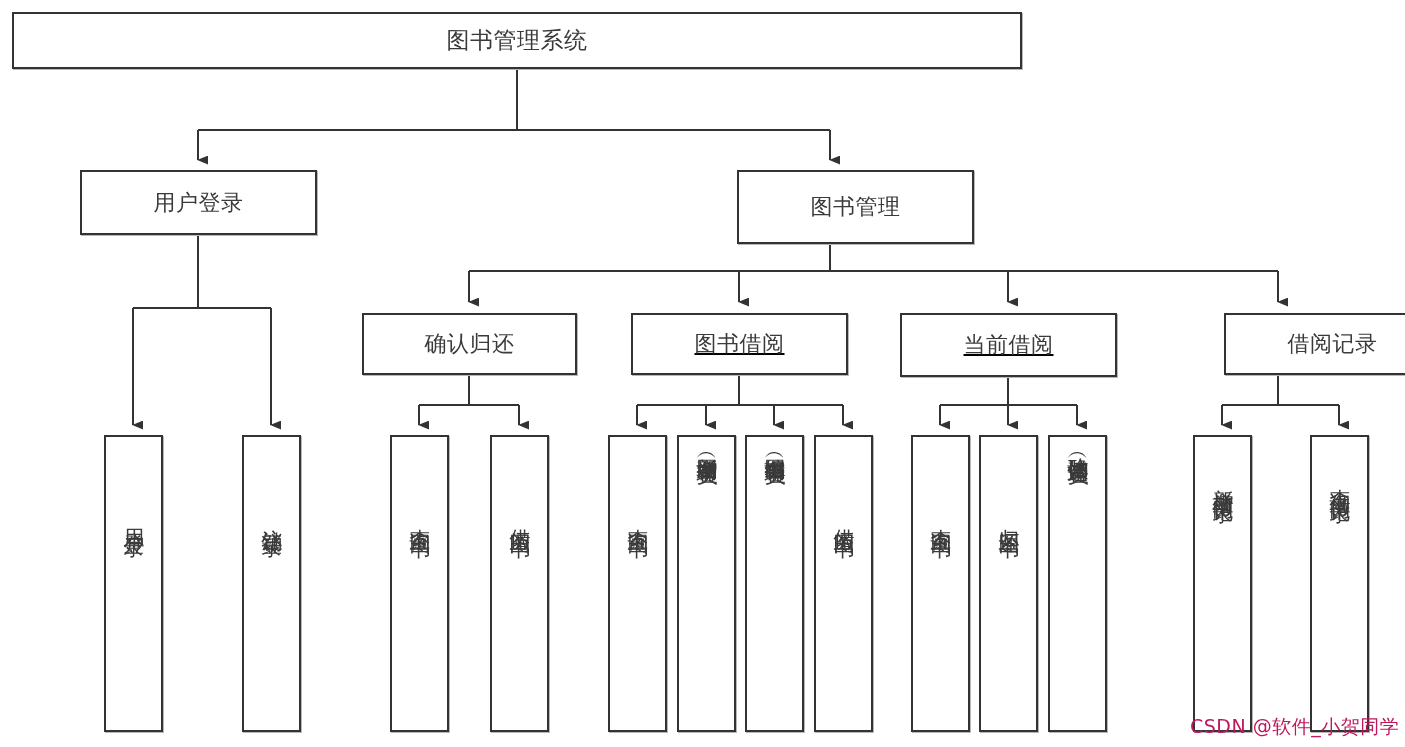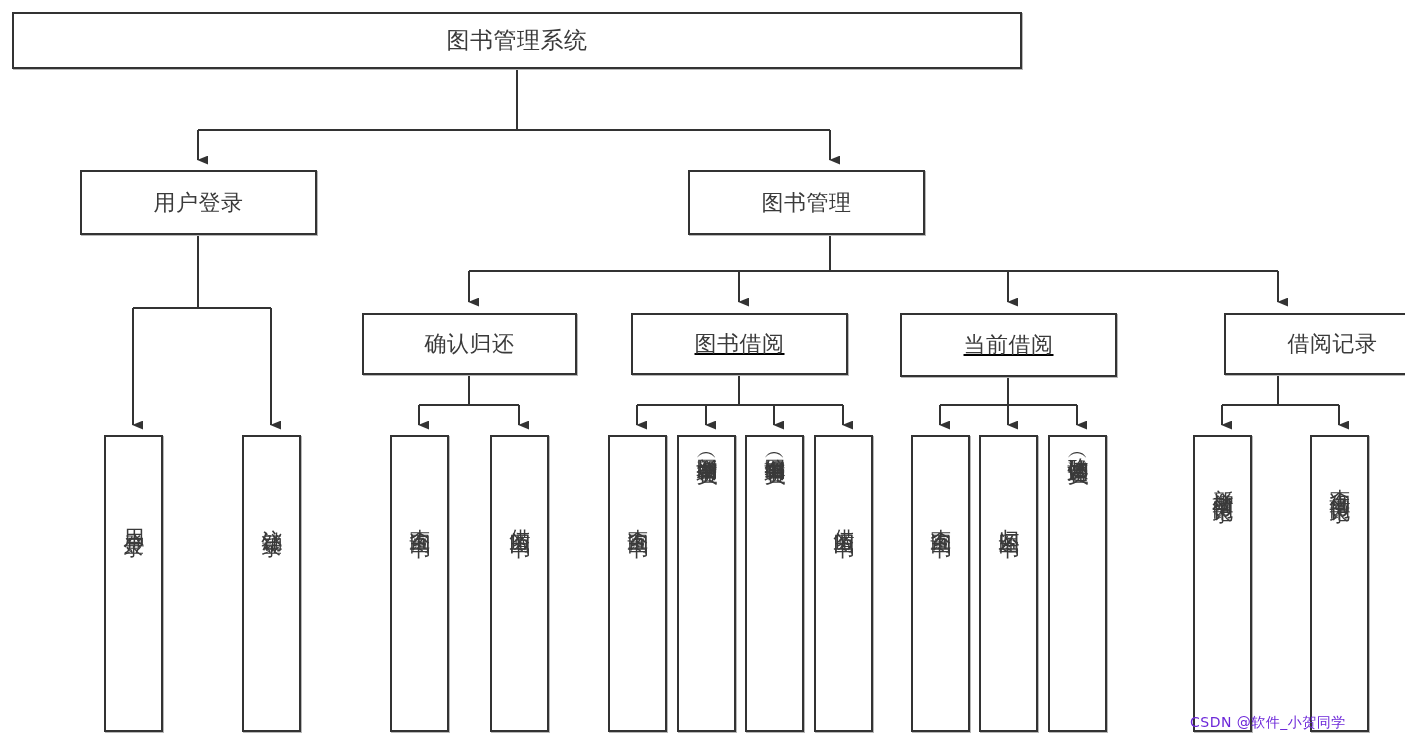--- a/index.html
+++ b/index.html
@@ -64,22 +64,22 @@
     line-height: 1;
     height: auto;
     max-height: 288px;
   }
   .node.v.tall .label {
     max-height: 290px;
     letter-spacing: 1px;
   }
   .watermark {
     position: absolute;
-    color: #6d28d9;
-    font-size: 14px;
+    color: #be185d;
+    font-size: 19px;
     white-space: nowrap;
     letter-spacing: 0.5px;
   }
 </style>
 </head>
 <body>
 
 <div id="diagram-root">
 
   <svg id="edges-layer" viewBox="0 0 1405 747" width="1405" height="747" xmlns="http://www.w3.org/2000/svg">
@@ -132,21 +132,21 @@
     </g>
   </svg>
 
   <div class="node h root" style="left:12px; top:12px; width:1010px; height:57px;">
     <span class="label">图书管理系统</span>
   </div>
 
   <div class="node h" style="left:80px; top:170px; width:237px; height:65px;">
     <span class="label">用户登录</span>
   </div>
-  <div class="node h" style="left:688px; top:170px; width:237px; height:65px;">
+  <div class="node h" style="left:737px; top:170px; width:237px; height:74px;">
     <span class="label">图书管理</span>
   </div>
 
   <div class="node h" style="left:362px; top:313px; width:215px; height:62px;">
     <span class="label">确认归还</span>
   </div>
   <div class="node h" style="left:631px; top:313px; width:217px; height:62px;text-decoration:underline;">
     <span class="label">图书借阅</span>
   </div>
   <div class="node h" style="left:900px; top:313px; width:217px; height:64px;text-decoration:underline;">

